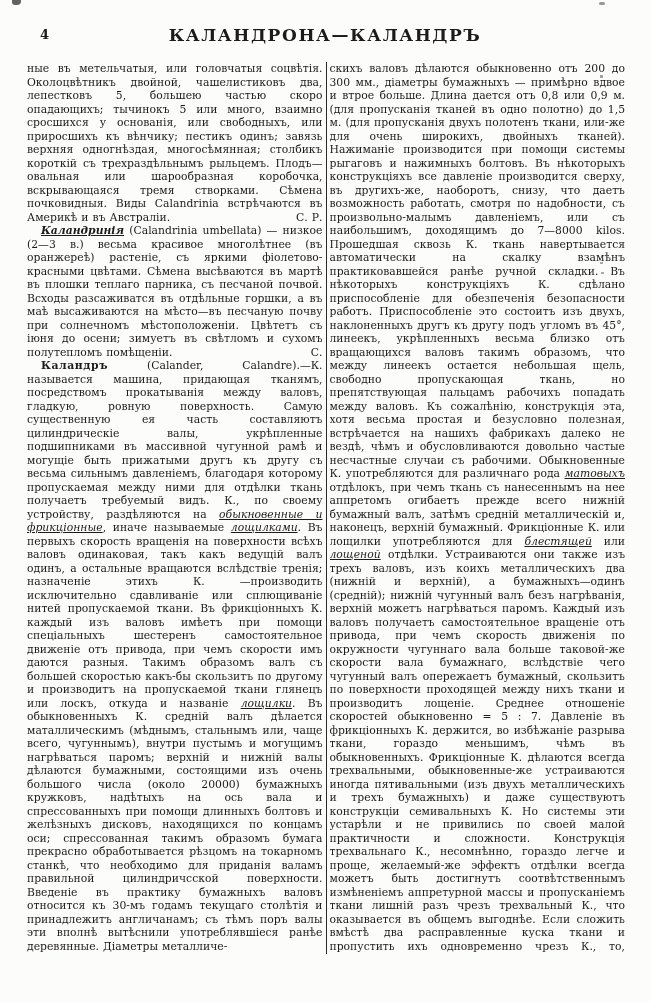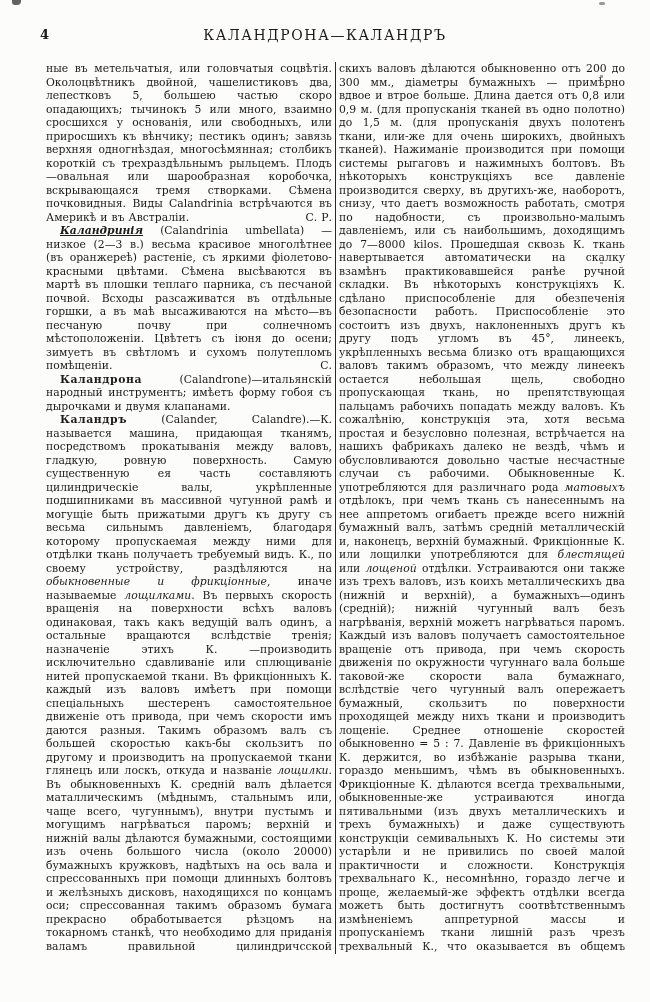--- a/index.html
+++ b/index.html
@@ -31,32 +31,31 @@
   .page-number {
     position: absolute;
     left: 40px;
     top: 0;
     font-size: 13px;
     font-weight: bold;
   }
   .running-title {
     margin: 0;
     text-align: center;
-    font-size: 14px;
-    font-weight: normal;
+    font-size: 17px;
+    font-weight: bold;
     letter-spacing: 1.6px;
     line-height: 16px;
   }
 
   .columns {
     display: flex;
     justify-content: flex-start;
     margin-top: 13px;
     padding: 0 25px 0 27px;
-    margin-left: 19px;
   }
   .col {
     width: 296px;
     height: 892px;
     overflow: hidden;
     text-align: justify;
     font-size: 10.8px;
     line-height: 13.5px;
     word-spacing: 0.6px;
   }
@@ -64,21 +63,21 @@
     width: 1px;
     height: 892px;
     background: #2a2824;
     margin: 0 3px;
     flex: none;
   }
   p { margin: 0; text-indent: 14px; }
   p.continuation { text-indent: 0; }
   .lead-bold { font-weight: bold; letter-spacing: .6px; }
   .lead-bold-italic { font-weight: bold; font-style: italic; text-decoration: underline; }
-  .it { font-style: italic; }
+  .it { font-style: italic; text-decoration: underline; }
   .sig { float: right; padding-left: 8px; }
 </style>
 </head>
 <body>
 
 <div class="page">
 
   <span class="scan-speck speck-a"></span>
   <span class="scan-speck speck-b"></span>
   <span class="scan-speck speck-c"></span>
@@ -95,23 +94,20 @@
     <section class="col">
       <p class="continuation">
         <span>ные въ метельчатыя, или головчатыя соцвѣтія. Околоцвѣтникъ двойной, чашелистиковъ два, лепестковъ 5, большею частью скоро опадающихъ; тычинокъ 5 или много, взаимно сросшихся у основанія, или свободныхъ, или приросшихъ къ вѣнчику; пестикъ одинъ; завязь верхняя одногнѣздая, многосѣмянная; столбикъ короткій съ трехраздѣльнымъ рыльцемъ. Плодъ—овальная или шарообразная коробочка, вскрывающаяся тремя створками. Сѣмена почковидныя. Виды Calandrinia встрѣчаются въ Америкѣ и въ Австраліи.</span>
         <span class="sig">С. Р.</span>
       </p>
       <p>
         <span class="lead-bold-italic">Каландринія</span><span> (Calandrinia umbellata) — низкое (2—3 в.) весьма красивое многолѣтнее (въ оранжереѣ) растеніе, съ яркими фіолетово-красными цвѣтами. Сѣмена высѣваются въ мартѣ въ плошки теплаго парника, съ песчаной почвой. Всходы разсаживатся въ отдѣльные горшки, а въ маѣ высаживаются на мѣсто—въ песчаную почву при солнечномъ мѣстоположеніи. Цвѣтетъ съ іюня до осени; зимуетъ въ свѣтломъ и сухомъ полутепломъ помѣщеніи.</span>
         <span class="sig">С.</span>
       </p>
       <p>
-        <span class="lead-bold">Каландрона</span><span> (Calandrone)—итальянскій народный инструментъ; имѣетъ форму гобоя съ дырочками и двумя клапанами.</span>
-      </p>
-      <p>
         <span class="lead-bold">Каландръ</span><span> (Calander, Calandre).—К. называется машина, придающая тканямъ, посредствомъ прокатыванія между валовъ, гладкую, ровную поверхность. Самую существенную ея часть составляютъ цилиндрическіе валы, укрѣпленные подшипниками въ массивной чугунной рамѣ и могущіе быть прижатыми другъ къ другу съ весьма сильнымъ давленіемъ, благодаря которому пропускаемая между ними для отдѣлки ткань получаетъ требуемый видъ. К., по своему устройству, раздѣляются на </span><span class="it">обыкновенные и фрикціонные</span><span>, иначе называемые </span><span class="it">лощилками</span><span>. Въ первыхъ скорость вращенія на поверхности всѣхъ валовъ одинаковая, такъ какъ ведущій валъ одинъ, а остальные вращаются вслѣдствіе тренія; назначеніе этихъ К. —производить исключительно сдавливаніе или сплющиваніе нитей пропускаемой ткани. Въ фрикціонныхъ К. каждый изъ валовъ имѣетъ при помощи спеціальныхъ шестеренъ самостоятельное движеніе отъ привода, при чемъ скорости имъ даются разныя. Такимъ образомъ валъ съ большей скоростью какъ-бы скользитъ по другому и производитъ на пропускаемой ткани глянецъ или лоскъ, откуда и названіе </span><span class="it">лощилки</span><span>. Въ обыкновенныхъ К. средній валъ дѣлается маталлическимъ (мѣднымъ, стальнымъ или, чаще всего, чугуннымъ), внутри пустымъ и могущимъ нагрѣваться паромъ; верхній и нижній валы дѣлаются бумажными, состоящими изъ очень большого числа (около 20000) бумажныхъ кружковъ, надѣтыхъ на ось вала и спрессованныхъ при помощи длинныхъ болтовъ и желѣзныхъ дисковъ, находящихся по концамъ оси; спрессованная такимъ образомъ бумага прекрасно обработывается рѣзцомъ на токарномъ станкѣ, что необходимо для приданія валамъ правильной цилиндричсской поверхности. Введеніе въ практику бумажныхъ валовъ относится къ 30-мъ годамъ текущаго столѣтія и принадлежитъ англичанамъ; съ тѣмъ поръ валы эти вполнѣ вытѣснили употреблявшіеся ранѣе деревянные. Діаметры металличе-</span>
       </p>
     </section>
 
     <div class="col-divider"></div>
 
     <section class="col">
       <p class="continuation">
         <span>скихъ валовъ дѣлаются обыкновенно отъ 200 до 300 мм., діаметры бумажныхъ — примѣрно вдвое и втрое больше. Длина дается отъ 0,8 или 0,9 м. (для пропусканія тканей въ одно полотно) до 1,5 м. (для пропусканія двухъ полотенъ ткани, или-же для очень широкихъ, двойныхъ тканей). Нажиманіе производится при помощи системы рыгаговъ и нажимныхъ болтовъ. Въ нѣкоторыхъ конструкціяхъ все давленіе производится сверху, въ другихъ-же, наоборотъ, снизу, что даетъ возможность работать, смотря по надобности, съ произвольно-малымъ давленіемъ, или съ наибольшимъ, доходящимъ до 7—8000 kilos. Прошедшая сквозь К. ткань навертывается автоматически на скалку взамѣнъ практиковавшейся ранѣе ручной складки. Въ нѣкоторыхъ конструкціяхъ К. сдѣлано приспособленіе для обезпеченія безопасности работъ. Приспособленіе это состоитъ изъ двухъ, наклоненныхъ другъ къ другу подъ угломъ въ 45°, линеекъ, укрѣпленныхъ весьма близко отъ вращающихся валовъ такимъ образомъ, что между линеекъ остается небольшая щель, свободно пропускающая ткань, но препятствующая пальцамъ рабочихъ попадать между валовъ. Къ сожалѣнію, конструкція эта, хотя весьма простая и безусловно полезная, встрѣчается на нашихъ фабрикахъ далеко не вездѣ, чѣмъ и обусловливаются довольно частые несчастные случаи съ рабочими. Обыкновенные К. употребляются для различнаго рода </span><span class="it">матовыхъ</span><span> отдѣлокъ, при чемъ ткань съ нанесеннымъ на нее аппретомъ огибаетъ прежде всего нижній бумажный валъ, затѣмъ средній металлическій и, наконецъ, верхній бумажный. Фрикціонные К. или лощилки употребляются для </span><span class="it">блестящей</span><span> или </span><span class="it">лощеной</span><span> отдѣлки. Устраиваются они также изъ трехъ валовъ, изъ коихъ металлическихъ два (нижній и верхній), а бумажныхъ—одинъ (средній); нижній чугунный валъ безъ нагрѣванія, верхній можетъ нагрѣваться паромъ. Каждый изъ валовъ получаетъ самостоятельное вращеніе отъ привода, при чемъ скорость движенія по окружности чугуннаго вала больше таковой-же скорости вала бумажнаго, вслѣдствіе чего чугунный валъ опережаетъ бумажный, скользитъ по поверхности проходящей между нихъ ткани и производитъ лощеніе. Среднее отношеніе скоростей обыкновенно = 5 : 7. Давленіе въ фрикціонныхъ К. держится, во избѣжаніе разрыва ткани, гораздо меньшимъ, чѣмъ въ обыкновенныхъ. Фрикціонные К. дѣлаются всегда трехвальными, обыкновенные-же устраиваются иногда пятивальными (изъ двухъ металлическихъ и трехъ бумажныхъ) и даже существуютъ конструкціи семивальныхъ К. Но системы эти устарѣли и не привились по своей малой практичности и сложности. Конструкція трехвальнаго К., несомнѣнно, гораздо легче и проще, желаемый-же эффектъ отдѣлки всегда можетъ быть достигнутъ соотвѣтственнымъ измѣненіемъ аппретурной массы и пропусканіемъ ткани лишній разъ чрезъ трехвальный К., что оказывается въ общемъ выгоднѣе. Если сложить вмѣстѣ два расправленные куска ткани и пропустить ихъ одновременно чрезъ К., то, вслѣдствіе неравномѣрнаго сдавливанія различно расположенныхъ</span>
       </p>

